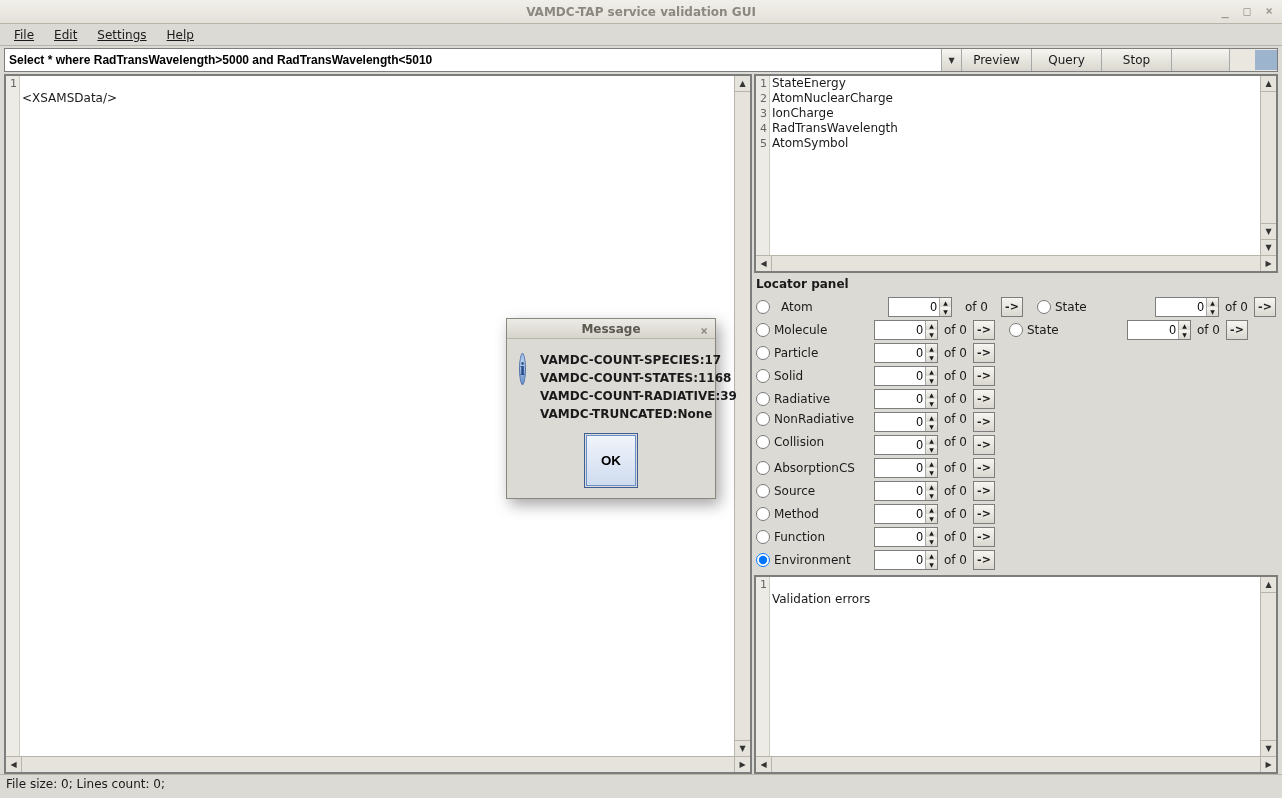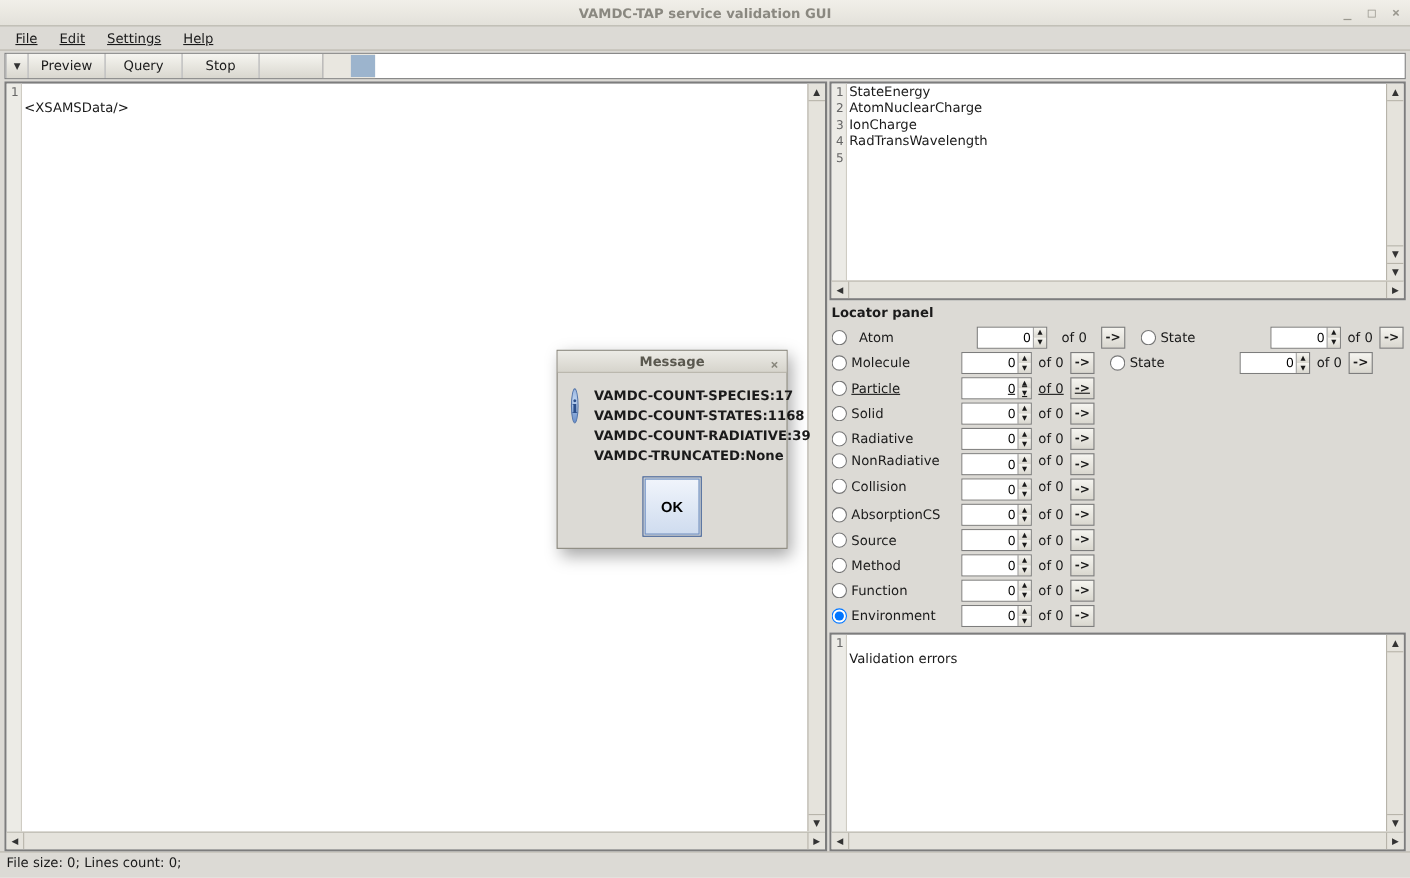--- a/index.html
+++ b/index.html
@@ -267,20 +267,21 @@
 </div>
 
 <div class="menubar">
   <div class="m"><u>File</u></div>
   <div class="m"><u>Edit</u></div>
   <div class="m"><u>Settings</u></div>
   <div class="m"><u>Help</u></div>
 </div>
 
 <div class="querybar">
+  <input class="q" value="Select * where RadTransWavelength&gt;5000 and RadTransWavelength&lt;5010" style="">
   <div class="ddbtn">
       <span class="tri">▼</span>
     </div>
   <div class="btn">Preview</div>
   <div class="btn">Query</div>
   <div class="btn">Stop</div>
   <div class="blank"></div>
   <div class="prog"></div>
 </div>
 
@@ -321,21 +322,21 @@
 
     <div class="editor dd listbox">
       <div class="body">
         <div class="gutter" id="kw-gutter">
             <div>1</div>
             <div>2</div>
             <div>3</div>
             <div>4</div>
             <div>5</div>
           </div>
-        <div class="content" id="kw-content"><div>StateEnergy</div><div>AtomNuclearCharge</div><div>IonCharge</div><div>RadTransWavelength</div></div>
+        <div class="content" id="kw-content"><div>StateEnergy</div><div>AtomNuclearCharge</div><div>IonCharge</div><div>RadTransWavelength</div><div>AtomSymbol</div></div>
         <div class="vscroll">
           <div class="arrow">
               <span class="tri">▲</span>
             </div>
           <div class="track"></div>
           <div class="arrow d">
               <span class="tri">▼</span>
             </div>
           <div class="dd">
               <span class="tri">▼</span>
@@ -407,21 +408,21 @@
               <div class="updn">
                 <span>▲</span>
                 <span>▼</span>
               </div>
             </div>
             <span class="of">of 0</span>
             <div class="go">-&gt;</div>
           </div>
         </div>
         <div class="locrow">
-          <div style="display: flex; align-items: center; gap: 4px; text-decoration: underline;">
+          <div style="display: flex; align-items: center; gap: 4px;">
             <input type="radio" class="rb" style="">
             <span class="lbl">Particle</span>
             <div class="spin">
               <input value="0" style="">
               <div class="updn">
                 <span>▲</span>
                 <span>▼</span>
               </div>
             </div>
             <span class="of">of 0</span>

